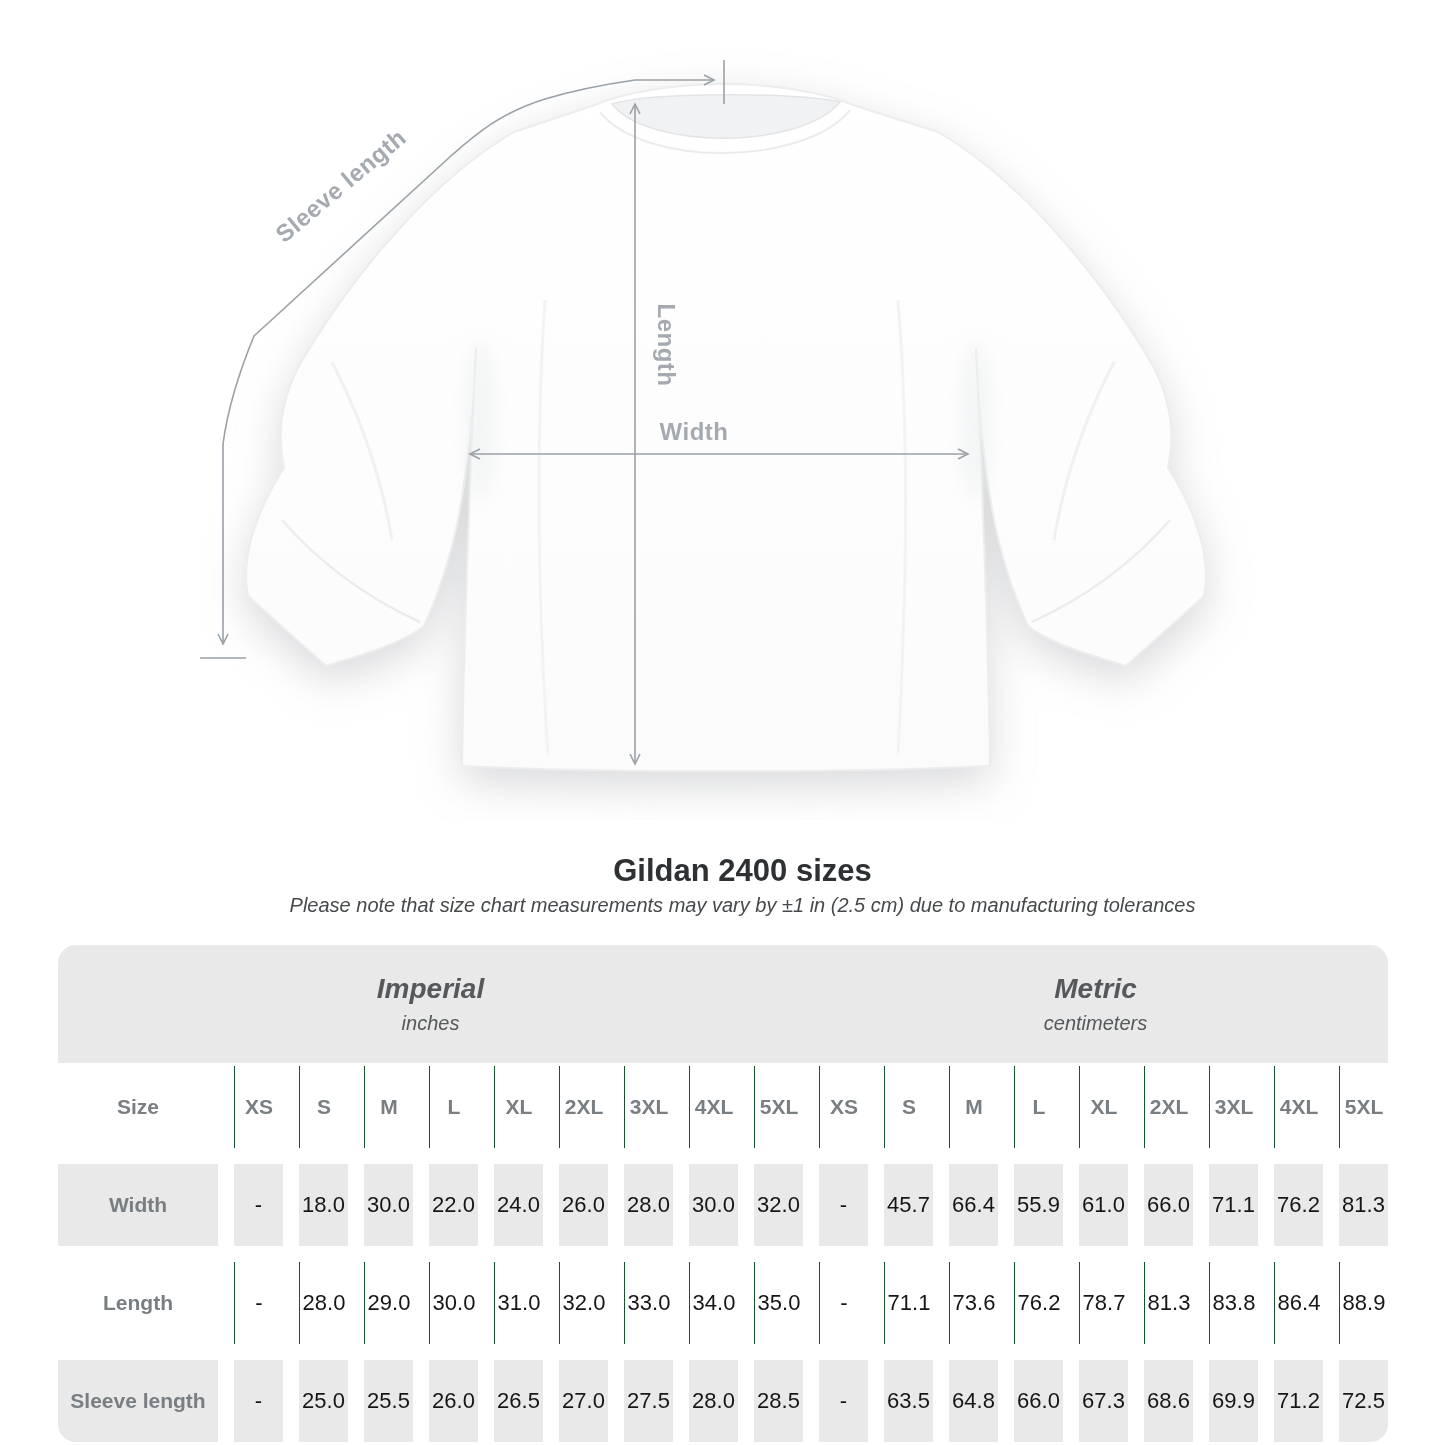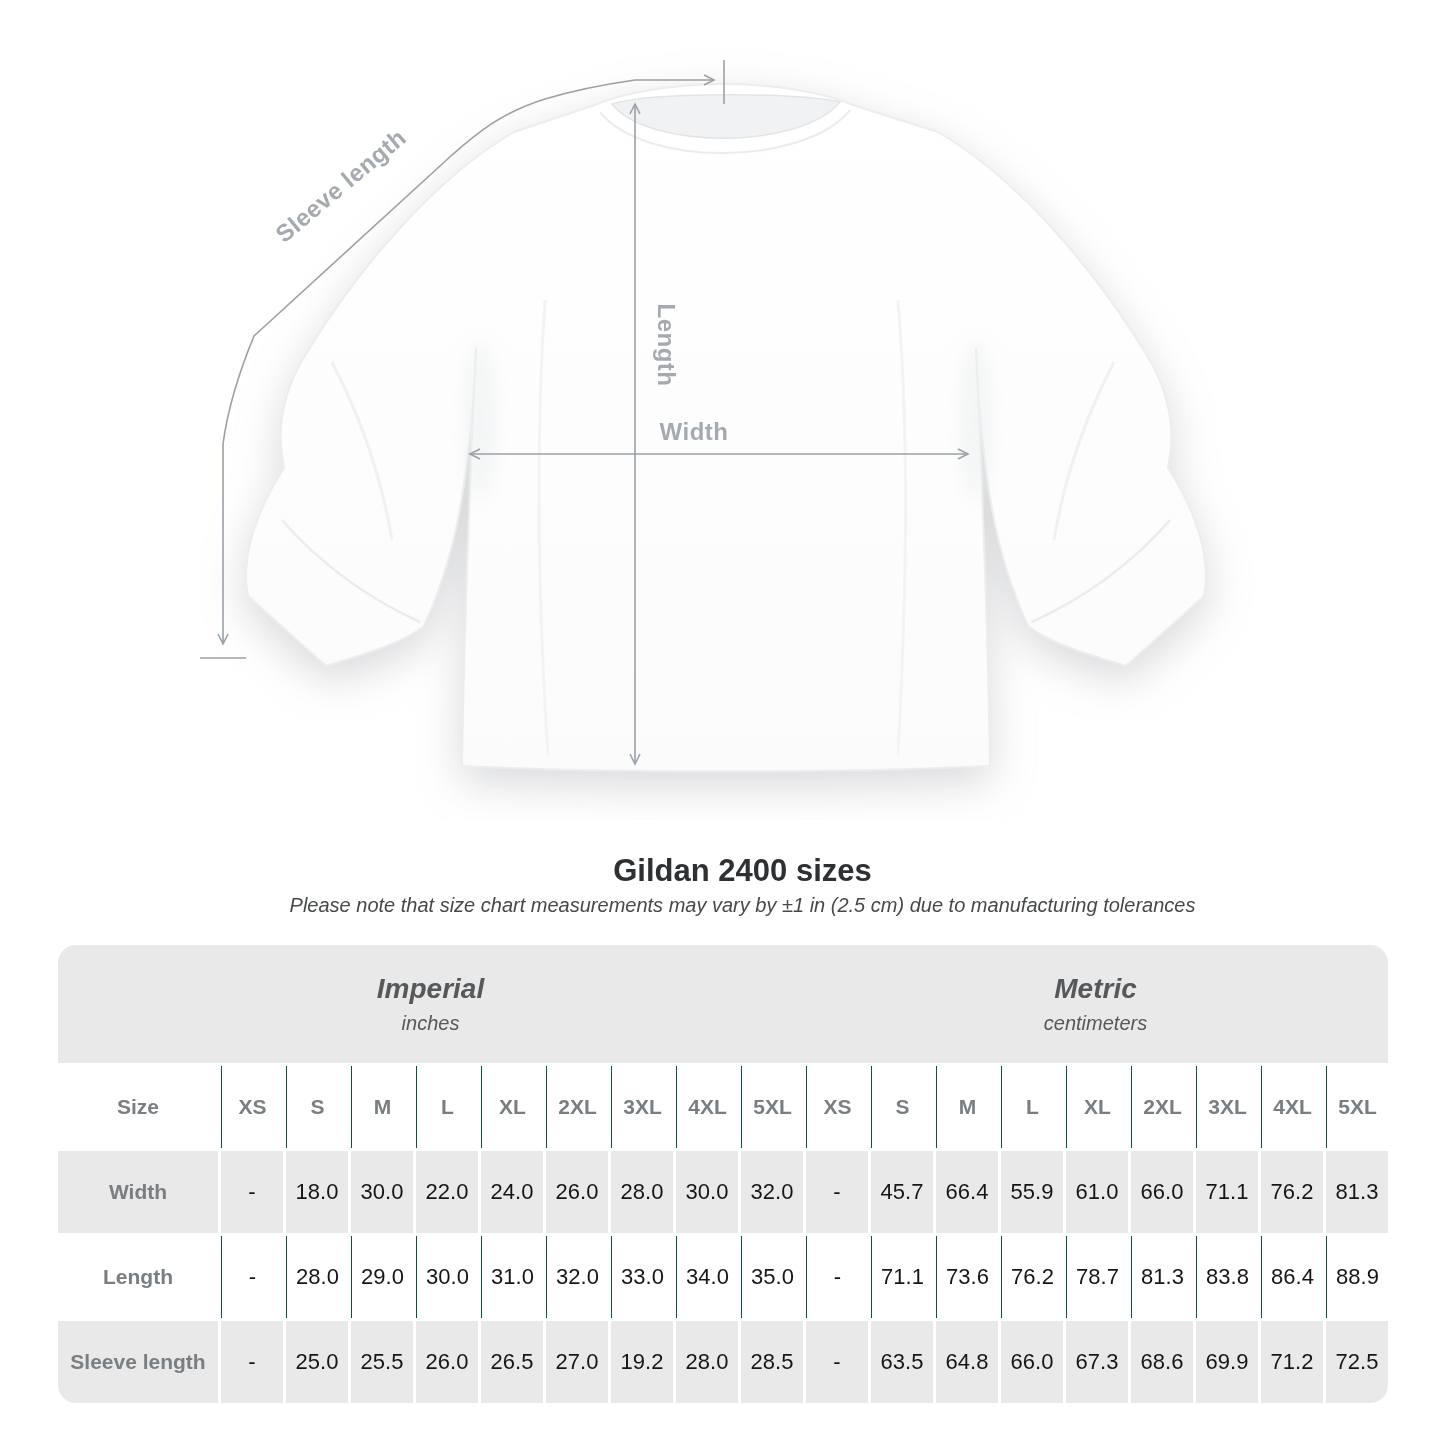--- a/index.html
+++ b/index.html
@@ -26,21 +26,21 @@
   .size-chart{position:absolute;left:58px;top:945px;width:1330px;}
   .band{
     height:118px;background:#e9e9e9;border-radius:18px 18px 0 0;
     display:flex;margin-bottom:3px;
   }
   .band-group{display:flex;flex-direction:column;align-items:center;justify-content:center;gap:7px;}
   .band-group.imperial{width:745px;}
   .band-group.metric{flex:1;}
   .group-label{font-size:28px;font-weight:bold;font-style:italic;color:#55595c;}
   .group-unit{font-size:20px;font-style:italic;color:#55595c;}
-  .grid{display:grid;grid-template-columns:160px repeat(18,1fr);gap:3px;grid-auto-rows:82px;}
+  .grid{display:grid;grid-template-columns:160px repeat(18,1fr);gap:16px;grid-auto-rows:82px;}
   .cell{display:flex;align-items:center;justify-content:center;}
   .c-gray{background:#e9e9e9;}
   .c-white{background:#ffffff;}
   .c-head{font-weight:bold;color:#787e82;font-size:21px;}
   .c-num{color:#161616;font-size:22px;}
   .c-white.sep{border-left:1px solid #14532d;}
   .grid > :nth-last-child(19){border-bottom-left-radius:18px;}
   .grid > :last-child{border-bottom-right-radius:18px;}
 </style>
 </head>
@@ -192,21 +192,21 @@
       <div class="cell c-white sep c-num">83.8</div>
       <div class="cell c-white sep c-num">86.4</div>
       <div class="cell c-white sep c-num">88.9</div>
       <div class="cell c-gray c-head">Sleeve length</div>
       <div class="cell c-gray c-num">-</div>
       <div class="cell c-gray c-num">25.0</div>
       <div class="cell c-gray c-num">25.5</div>
       <div class="cell c-gray c-num">26.0</div>
       <div class="cell c-gray c-num">26.5</div>
       <div class="cell c-gray c-num">27.0</div>
-      <div class="cell c-gray c-num">19.2</div>
+      <div class="cell c-gray c-num">27.5</div>
       <div class="cell c-gray c-num">28.0</div>
       <div class="cell c-gray c-num">28.5</div>
       <div class="cell c-gray c-num">-</div>
       <div class="cell c-gray c-num">63.5</div>
       <div class="cell c-gray c-num">64.8</div>
       <div class="cell c-gray c-num">66.0</div>
       <div class="cell c-gray c-num">67.3</div>
       <div class="cell c-gray c-num">68.6</div>
       <div class="cell c-gray c-num">69.9</div>
       <div class="cell c-gray c-num">71.2</div>

